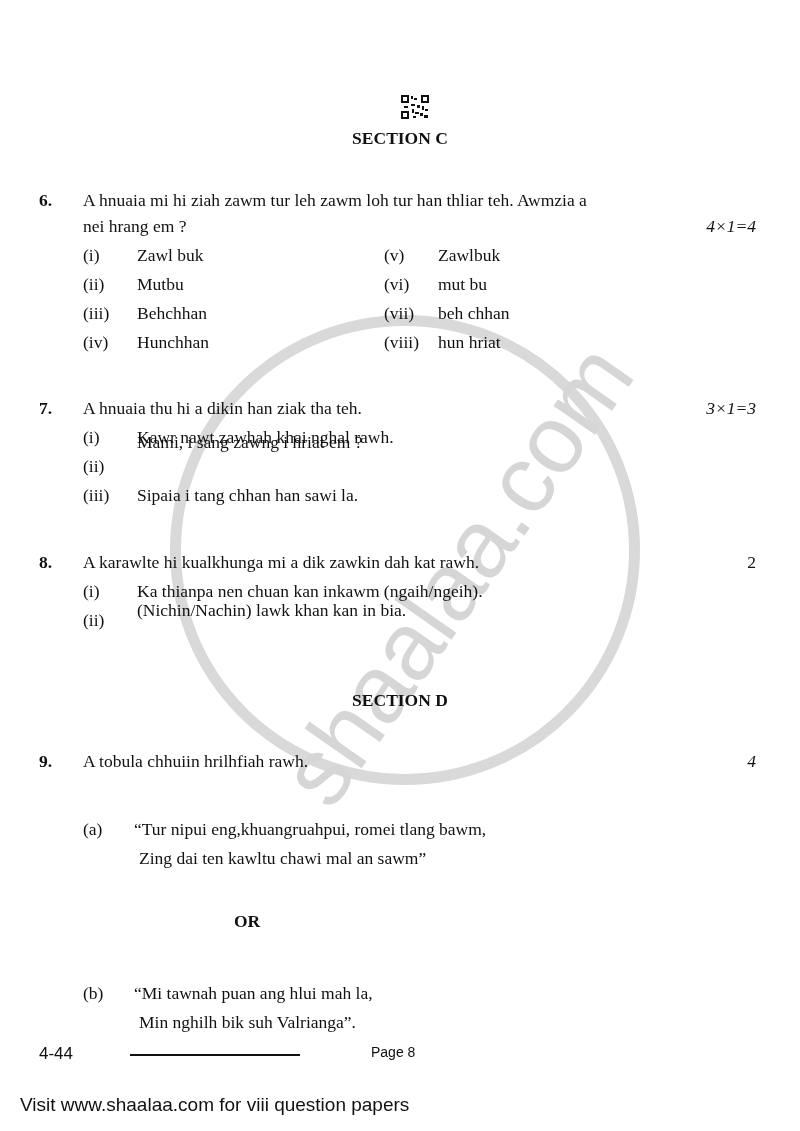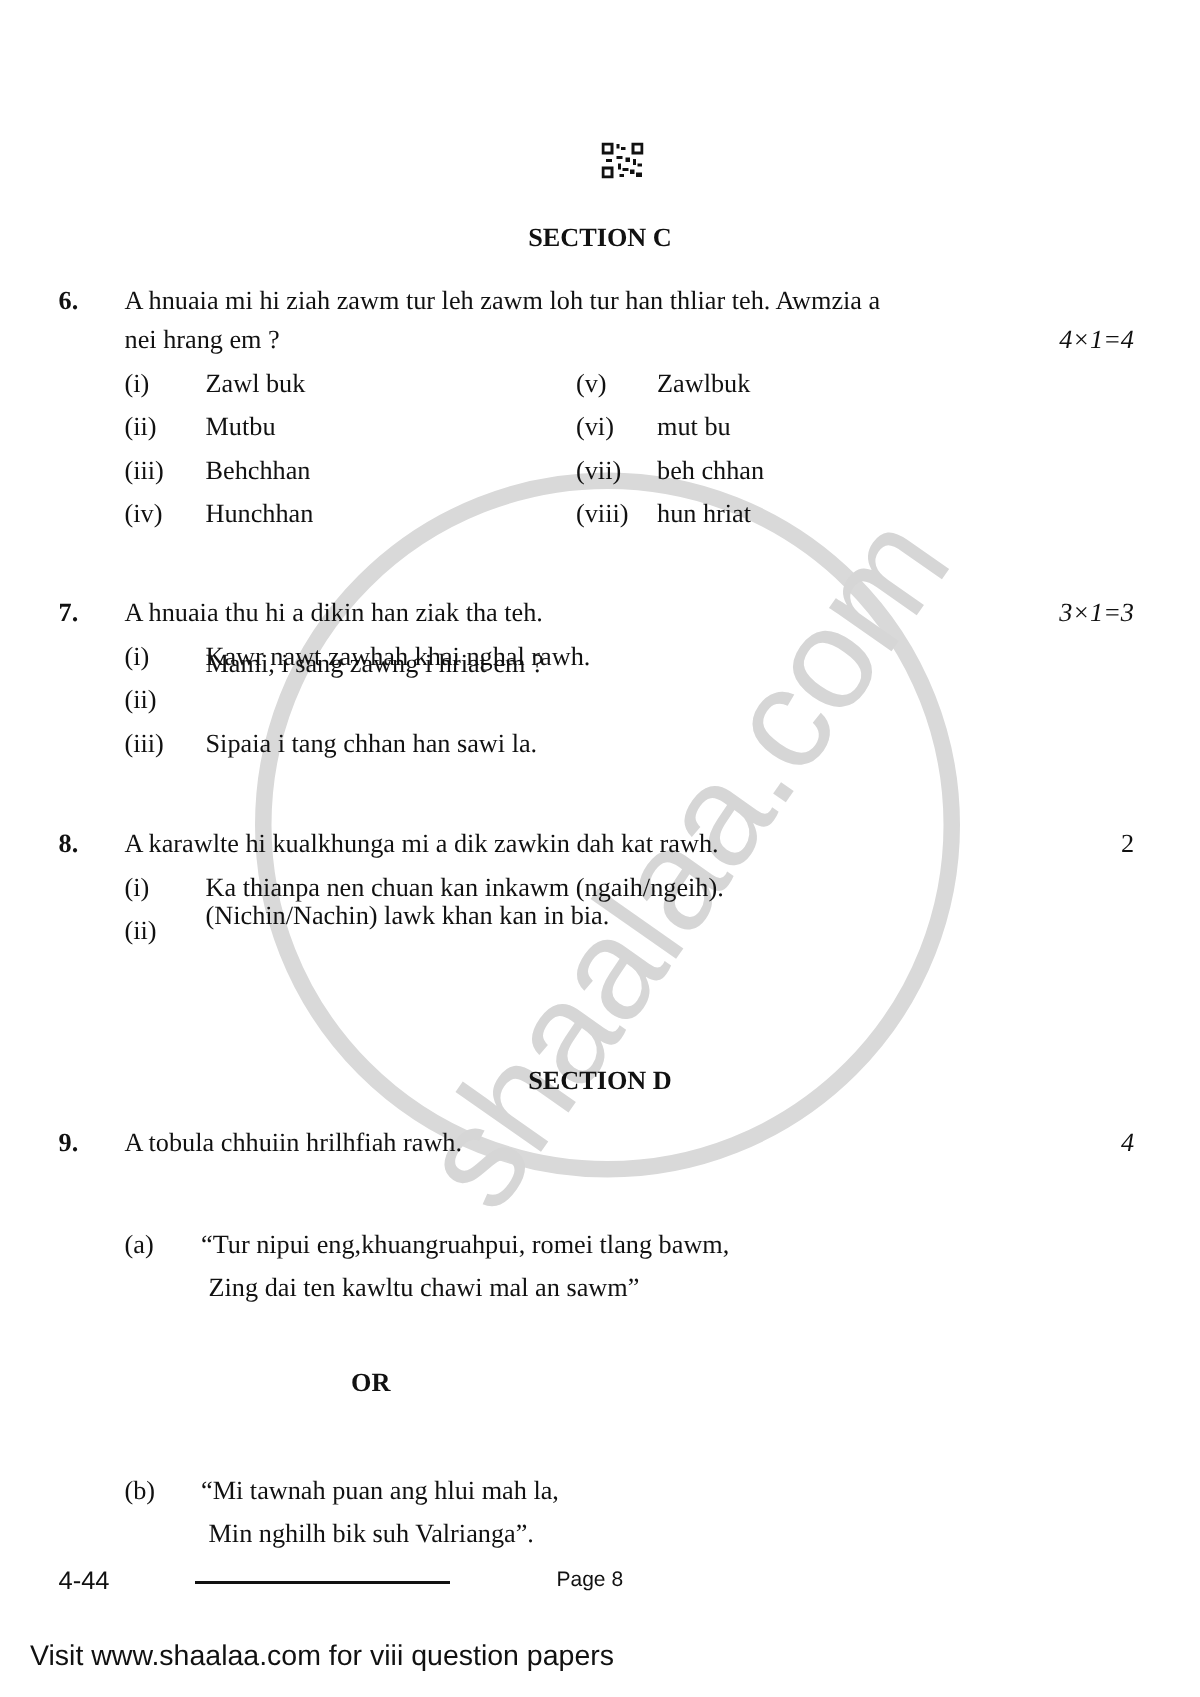--- a/index.html
+++ b/index.html
@@ -19,21 +19,21 @@
       border: 11px solid #d9d9d9; border-radius: 50%; box-sizing: border-box;
     }
     .wm-text {
       position: absolute; left: 190px; top: 520px;
       font-family: "Liberation Sans", "DejaVu Sans", sans-serif;
       font-size: 96px; color: #d6d6d6; transform: rotate(-55deg);
       transform-origin: center center; white-space: nowrap; letter-spacing: -1px;
     }
 
     .qr { position: absolute; left: 401px; top: 95px; width: 28px; height: 24px; }
-    .section-title { left: 0; width: 800px; text-align: center; font-weight: bold; font-size: 17.5px; margin-top: 20px; }
+    .section-title { left: 0; width: 800px; text-align: center; font-weight: bold; font-size: 17.5px; }
     .qnum { font-weight: bold; }
     .marks { text-align: left; right: 44px; font-style: italic; }
     .footer-line { position: absolute; left: 130px; top: 1054px; width: 170px; height: 2px; background: #111; }
   </style>
 </head>
 <body>
 
 <div class="wm-circle"></div>
 <div class="wm-text">shaalaa.com</div>
 

